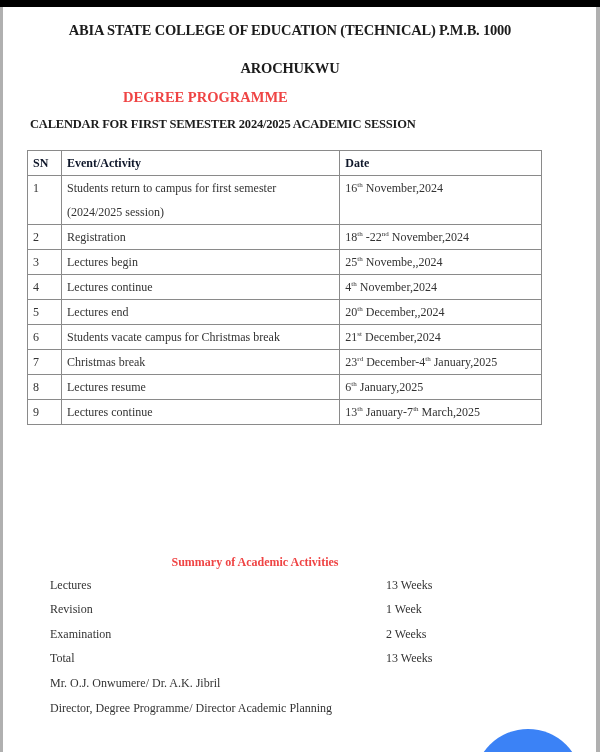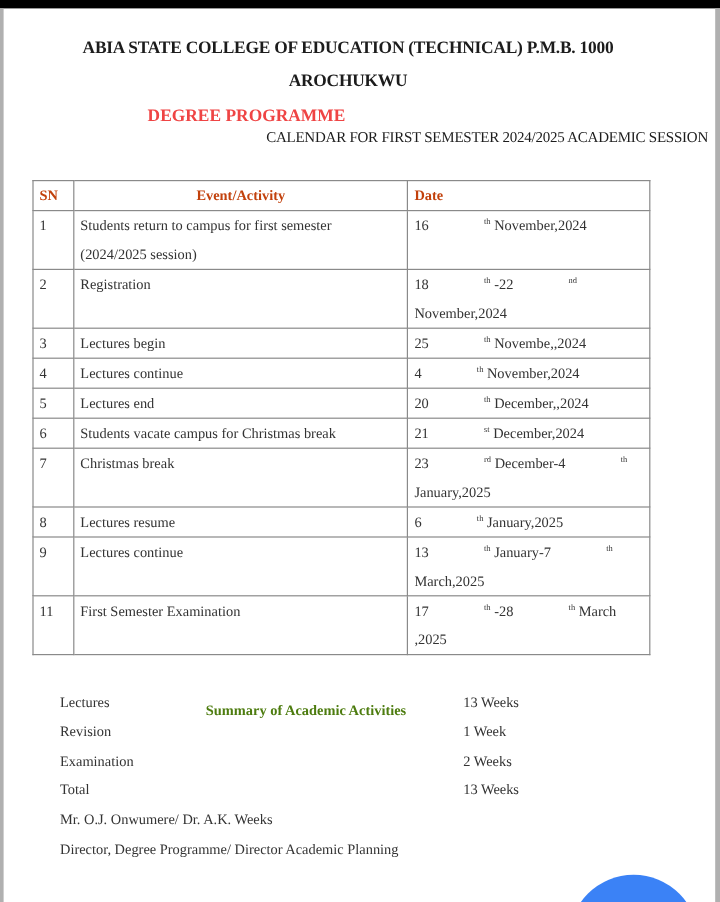--- a/index.html
+++ b/index.html
@@ -10,50 +10,50 @@
     color: #222;
   }
   .top-bar { position: absolute; left: 0; top: 0; width: 600px; height: 7px; background: #000; }
   .edge-left { position: absolute; left: 0; top: 7px; width: 3px; height: 745px; background: #b0b0b0; }
   .edge-right { position: absolute; right: 0; top: 7px; width: 4px; height: 745px; background: #b0b0b0; }
 
   .h1 {
     position: absolute; left: 30px; width: 520px; text-align: center;
     font-weight: bold; font-size: 14.5px; letter-spacing: -0.2px; color: #1c1c1c;
   }
-  .h1.l1 { top: 32px; }
+  .h1.l1 { top: 22px; }
   .h1.l2 { top: 60px; }
   .h2 {
     position: absolute; left: 123px; top: 89px;
     font-weight: bold; font-size: 14.5px; color: #ef4444;
   }
   .h3 {
-    position: absolute; left: 30px; width: 560px; text-align: right; top: 107px;
-    font-weight: normal; font-size: 12.5px; letter-spacing: -0.2px; color: #1c1c1c;
+    position: absolute; left: 30px; width: 560px; text-align: left; top: 117px;
+    font-weight: bold; font-size: 12.5px; letter-spacing: -0.2px; color: #1c1c1c;
   }
 
   table.cal {
     position: absolute; left: 27px; top: 150px; width: 515px;
     border-collapse: collapse; font-size: 12px; color: #333;
   }
   table.cal td, table.cal th {
     border: 1.5px solid #8a8a8a; padding: 0 5px; vertical-align: top; text-align: left;
     line-height: 24px; font-weight: normal;
   }
-  table.cal th { font-weight: bold; color: #c2410c; height: 24px; }
-  table.cal th.c-event { text-align: center; }
+  table.cal th { font-weight: bold; color: #0f172a; height: 24px; }
+  table.cal th.c-event { }
   col.sn { width: 34px; } col.ev { width: 279px; } col.dt { width: 202px; }
   tr.r { height: 25px; }
   tr.tall { height: 48px; }
   tr.tall2 { height: 51px; }
-  sup { font-size: 7px; line-height: 0; vertical-align: 5px; margin-left: 46px; }
+  sup { font-size: 7px; line-height: 0; vertical-align: 5px; }
 
   .sum-title {
     position: absolute; left: 30px; width: 450px; text-align: center; top: 555px;
-    font-weight: bold; font-size: 12px; color: #4d7c0f; margin-top: 30px;
+    font-weight: bold; font-size: 12px; color: #ef4444;
   }
   .sum-row { position: absolute; left: 50px; width: 400px; font-size: 12px; color: #333; }
   .sum-row .lbl { position: absolute; left: 0; }
   .sum-row .val { position: absolute; left: 336px; }
   .sig { position: absolute; left: 50px; font-size: 12px; color: #333; }
 
   .fab {
     position: absolute; left: 474px; top: 729px; width: 108px; height: 108px;
     border-radius: 50%; background: #3b82f6;
   }
@@ -122,25 +122,20 @@
       <tr class="r">
         <td>8</td>
         <td>Lectures  resume</td>
         <td>6<sup>th</sup>  January,2025</td>
       </tr>
       <tr class="r">
         <td>9</td>
         <td>Lectures  continue</td>
         <td>13<sup>th</sup> January-7<sup>th</sup> March,2025</td>
       </tr>
-      <tr class="r">
-        <td>11</td>
-        <td>First  Semester Examination</td>
-        <td>17<sup>th</sup> -28<sup>th</sup> March ,2025</td>
-      </tr>
     </tbody>
 </table>
 
 <div class="sum-title">Summary of Academic Activities</div>
 <div class="sum-row" style="top:578px">
   <span class="lbl">Lectures</span>
   <span class="val">13 Weeks</span>
 </div>
 <div class="sum-row" style="top:602px">
   <span class="lbl">Revision</span>
@@ -148,16 +143,16 @@
 </div>
 <div class="sum-row" style="top:627px">
   <span class="lbl">Examination</span>
   <span class="val">2 Weeks</span>
 </div>
 <div class="sum-row" style="top:651px">
   <span class="lbl">Total</span>
   <span class="val">13 Weeks</span>
 </div>
 
-<div class="sig" style="top:676px">Mr. O.J. Onwumere/ Dr. A.K. Weeks</div>
+<div class="sig" style="top:676px">Mr. O.J. Onwumere/ Dr. A.K. Jibril</div>
 <div class="sig" style="top:701px">Director, Degree Programme/ Director Academic Planning</div>
 
 <div class="fab"></div>
 
 </body></html>

